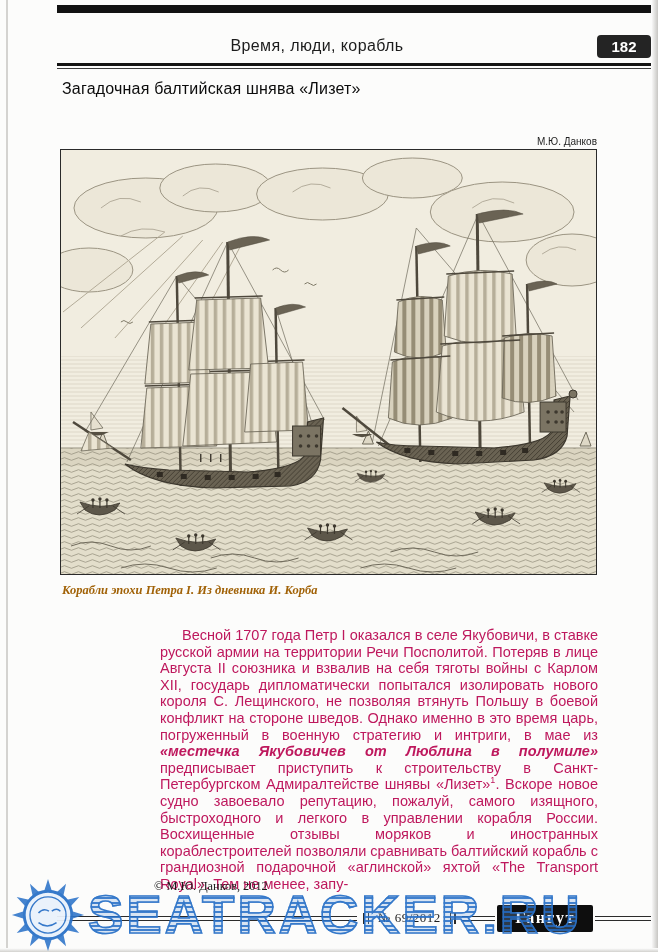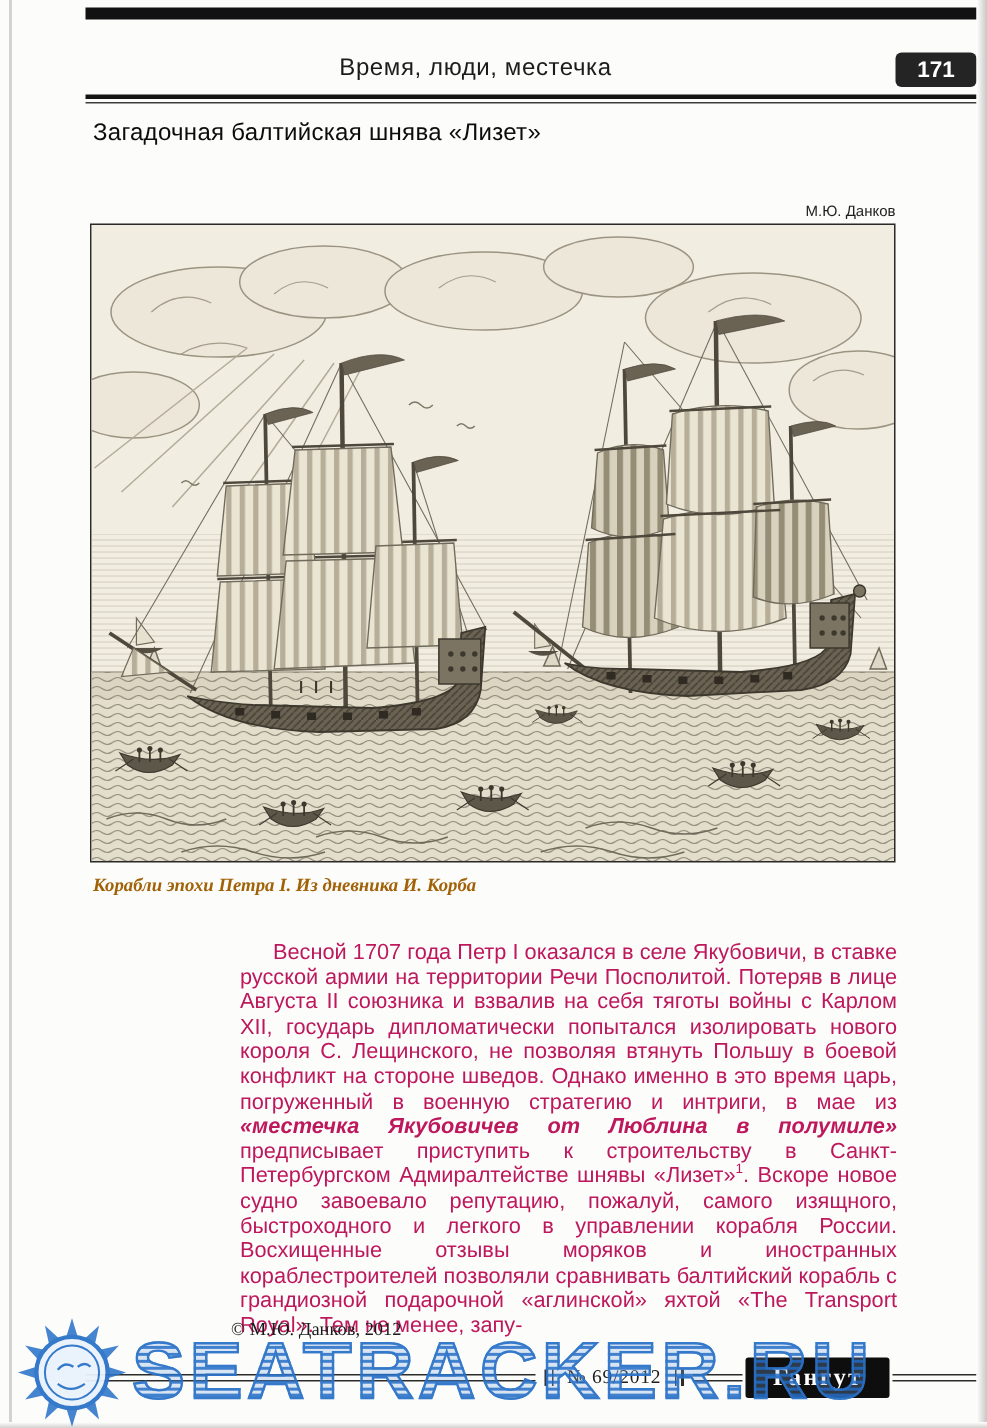--- a/index.html
+++ b/index.html
@@ -51,22 +51,22 @@
     background:repeating-linear-gradient(180deg, rgba(38,110,198,.92) 0px, rgba(38,110,198,.92) 2px, rgba(125,170,222,.30) 2px, rgba(125,170,222,.30) 4.6px);
     -webkit-background-clip:text;background-clip:text;color:transparent;-webkit-text-stroke:1.6px #2b72c8}
 </style>
 </head>
 <body>
 
 <div class="page">
 
   <div class="top-bar"></div>
 
-  <div class="section-title">Время, люди, местечка</div>
-  <div class="page-number">171</div>
+  <div class="section-title">Время, люди, корабль</div>
+  <div class="page-number">182</div>
   <div class="header-rule"></div>
 
   <h1 class="title">Загадочная балтийская шнява «Лизет»</h1>
   <div class="author">М.Ю. Данков</div>
 
   <figure class="figure">
     <svg viewBox="0 0 536 424" preserveAspectRatio="none">
       <defs>
         <pattern id="sailStripe" width="9" height="9" patternUnits="userSpaceOnUse">
           <rect width="9" height="9" fill="#eae4d3"></rect>

